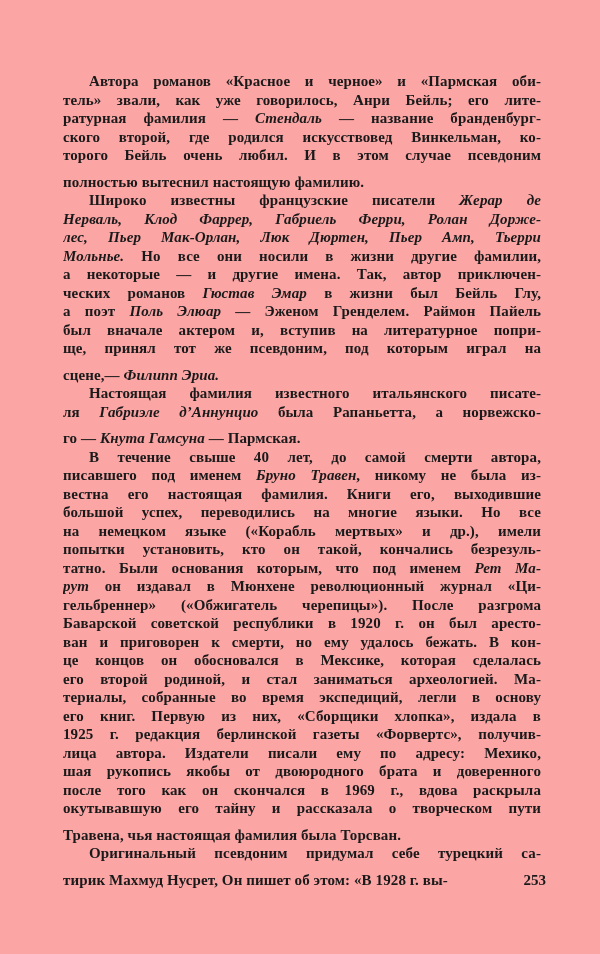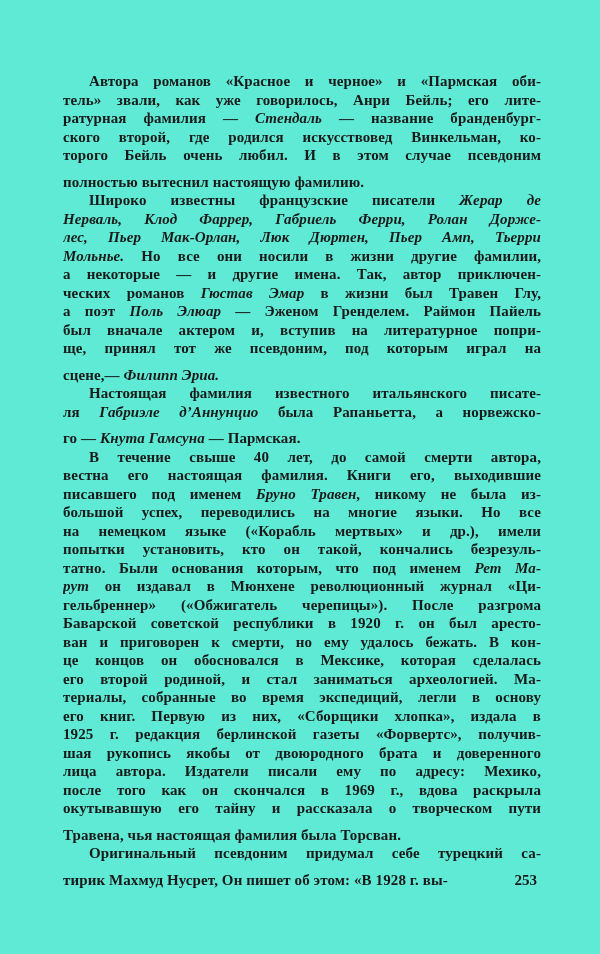--- a/index.html
+++ b/index.html
@@ -1,20 +1,20 @@
 <!DOCTYPE html>
 <html><head>
 <meta charset="utf-8">
 <style>
   html,body{margin:0;padding:0;background:#e9e9e7;}
   .page{
     position:relative;
     width:600px;height:954px;
     margin:0 auto;
-    background:#5eead4;
+    background:#fca5a5;
     font-family:"Liberation Serif","DejaVu Serif",serif;
     color:#1a1a1a;
     overflow:hidden;
   }
   .text-block{
     position:absolute;
     left:63px;top:72px;width:478px;
   }
   .para{margin:0;padding:0;}
   .line{
@@ -25,21 +25,21 @@
     overflow:hidden;
     text-align:justify;
     text-align-last:justify;
     letter-spacing:0.1px;
   }
   .line.first{text-indent:26px;}
   .line.end{text-align-last:left;margin-top:8px;}
   .it{font-style:italic;}
   .pagenum{
     position:absolute;
-    left:63px;top:871px;width:474px;
+    left:72px;top:871px;width:474px;
     text-align:right;
     font-size:15px;
     font-weight:bold;
     line-height:18px;
   }
 </style>
 </head>
 <body>
 
 <div class="page">
@@ -51,50 +51,50 @@
         <div class="line"><span>ского второй, где родился искусствовед Винкельман, ко-</span></div>
         <div class="line"><span>торого Бейль очень любил. И в этом случае псевдоним</span></div>
         <div class="line end"><span>полностью вытеснил настоящую фамилию.</span></div>
       </div>
       <div class="para">
         <div class="line first"><span>Широко известны французские писатели </span><span class="it">Жерар де</span></div>
         <div class="line"><span class="it">Нерваль, Клод Фаррер, Габриель Ферри, Ролан Дорже-</span></div>
         <div class="line"><span class="it">лес, Пьер Мак-Орлан, Люк Дюртен, Пьер Амп, Тьерри</span></div>
         <div class="line"><span class="it">Мольнье.</span><span> Но все они носили в жизни другие фамилии,</span></div>
         <div class="line"><span>а некоторые — и другие имена. Так, автор приключен-</span></div>
-        <div class="line"><span>ческих романов </span><span class="it">Гюстав Эмар</span><span> в жизни был Травен Глу,</span></div>
+        <div class="line"><span>ческих романов </span><span class="it">Гюстав Эмар</span><span> в жизни был Бейль Глу,</span></div>
         <div class="line"><span>а поэт </span><span class="it">Поль Элюар</span><span> — Эженом Гренделем. Раймон Пайель</span></div>
         <div class="line"><span>был вначале актером и, вступив на литературное попри-</span></div>
         <div class="line"><span>ще, принял тот же псевдоним, под которым играл на</span></div>
         <div class="line end"><span>сцене,— </span><span class="it">Филипп Эриа.</span></div>
       </div>
       <div class="para">
         <div class="line first"><span>Настоящая фамилия известного итальянского писате-</span></div>
         <div class="line"><span>ля </span><span class="it">Габриэле д’Аннунцио</span><span> была Рапаньетта, а норвежско-</span></div>
         <div class="line end"><span>го — </span><span class="it">Кнута Гамсуна</span><span> — Пармская.</span></div>
       </div>
       <div class="para">
         <div class="line first"><span>В течение свыше 40 лет, до самой смерти автора,</span></div>
+        <div class="line"><span>писавшего под именем </span><span class="it">Бруно Травен</span><span>, никому не была из-</span></div>
         <div class="line"><span>вестна его настоящая фамилия. Книги его, выходившие</span></div>
-        <div class="line"><span>писавшего под именем </span><span class="it">Бруно Травен</span><span>, никому не была из-</span></div>
         <div class="line"><span>большой успех, переводились на многие языки. Но все</span></div>
         <div class="line"><span>на немецком языке («Корабль мертвых» и др.), имели</span></div>
         <div class="line"><span>попытки установить, кто он такой, кончались безрезуль-</span></div>
         <div class="line"><span>татно. Были основания которым, что под именем </span><span class="it">Рет Ма-</span></div>
         <div class="line"><span class="it">рут</span><span> он издавал в Мюнхене революционный журнал «Ци-</span></div>
         <div class="line"><span>гельбреннер» («Обжигатель черепицы»). После разгрома</span></div>
         <div class="line"><span>Баварской советской республики в 1920 г. он был аресто-</span></div>
         <div class="line"><span>ван и приговорен к смерти, но ему удалось бежать. В кон-</span></div>
         <div class="line"><span>це концов он обосновался в Мексике, которая сделалась</span></div>
         <div class="line"><span>его второй родиной, и стал заниматься археологией. Ма-</span></div>
         <div class="line"><span>териалы, собранные во время экспедиций, легли в основу</span></div>
         <div class="line"><span>его книг. Первую из них, «Сборщики хлопка», издала в</span></div>
         <div class="line"><span>1925 г. редакция берлинской газеты «Форвертс», получив-</span></div>
+        <div class="line"><span>лица автора. Издатели писали ему по адресу: Мехико,</span></div>
         <div class="line"><span>шая рукопись якобы от двоюродного брата и доверенного</span></div>
-        <div class="line"><span>лица автора. Издатели писали ему по адресу: Мехико,</span></div>
         <div class="line"><span>после того как он скончался в 1969 г., вдова раскрыла</span></div>
         <div class="line"><span>окутывавшую его тайну и рассказала о творческом пути</span></div>
         <div class="line end"><span>Травена, чья настоящая фамилия была Торсван.</span></div>
       </div>
       <div class="para">
         <div class="line first"><span>Оригинальный псевдоним придумал себе турецкий са-</span></div>
         <div class="line end"><span>тирик Махмуд Нусрет, Он пишет об этом: «В 1928 г. вы-</span></div>
       </div>
     </div>
   <div class="pagenum">253</div>

